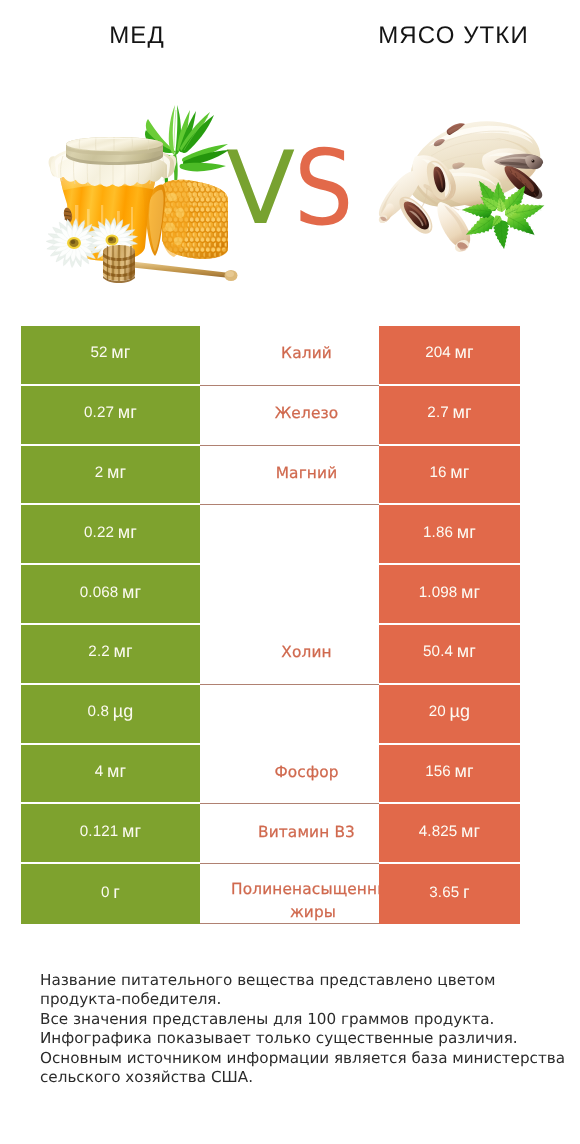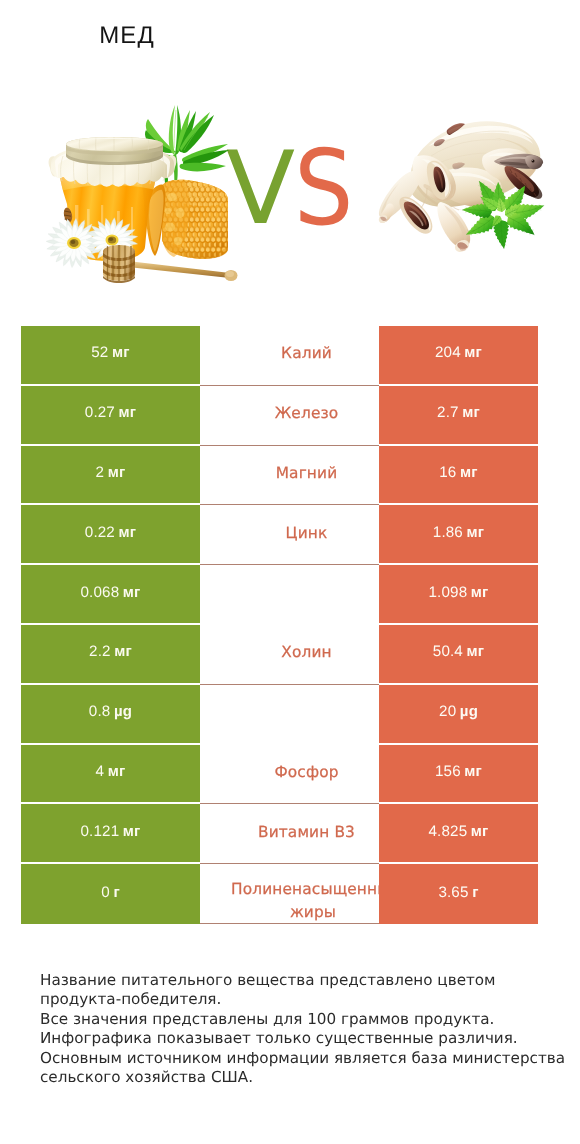--- a/index.html
+++ b/index.html
@@ -2,53 +2,54 @@
 <html><head>
 <meta charset="utf-8">
 <style>
   html,body{margin:0;padding:0;background:#fff;}
   *{-webkit-font-smoothing:antialiased;text-rendering:geometricPrecision;}
   body{width:580px;height:1144px;font-family:"Liberation Sans",sans-serif;overflow:hidden;}
   .page{position:relative;width:580px;height:1144px;background:#fff;}
 
   .title{position:absolute;top:24px;font-size:24px;font-weight:400;color:#141414;text-align:center;letter-spacing:0.35px;line-height:24px;
          font-family:"Liberation Sans",sans-serif;}
-  #t-left{left:0;width:253px;letter-spacing:1.2px;text-indent:1.2px;}
+  #t-left{left:0;width:253px;letter-spacing:1.2px;text-indent:1.2px;padding-left:10px;}
   #t-right{left:325px;width:256px;letter-spacing:1.1px;text-indent:1.1px;}
 
   .hero-left{position:absolute;left:44px;top:100px;width:200px;height:217px;filter:blur(0.35px) saturate(1.04);}
   .hero-right{position:absolute;left:375px;top:118px;width:175px;height:145px;filter:blur(0.35px) saturate(1.02);}
   .vs{position:absolute;left:0;width:580px;top:138px;height:100px;
       font-family:"DejaVu Sans Condensed","DejaVu Sans",sans-serif;font-size:101px;font-weight:400;line-height:101px;}
   .vs span{position:absolute;top:0;}
   .vs .v{color:#78a230;left:226px;transform:scaleX(1.11);transform-origin:left top;}
   .vs .s{color:#e2694a;left:294px;font-size:104px;line-height:101px;}
 
   .tbl{position:absolute;left:21px;top:314px;width:537px;}
   .row{position:relative;height:59.8px;}
   .cell{position:absolute;top:0;height:100%;box-sizing:border-box;display:flex;align-items:center;justify-content:center;margin-top:12px;}
   .c-left{left:0;width:179px;background:#7ea22e;border-bottom:2px solid #fff;color:#fbfaf0;}
   .c-mid{left:179px;width:213px;background:#fff;border-bottom:1px solid #b08172;color:#d0694e;overflow:hidden;}
-  .c-right{left:358px;width:159px;background:#e1694a;border-bottom:2px solid #fff;color:#fdfbf4;}
+  .c-right{left:358px;width:141px;background:#e1694a;border-bottom:2px solid #fff;color:#fdfbf4;}
   .row:last-child .c-left,.row:last-child .c-right{border-bottom:none;}
   .num{font-size:15.2px;font-weight:400;letter-spacing:0.15px;position:relative;top:-2px;}
-  .unit{font-size:15px;font-weight:700;margin-left:3.6px;letter-spacing:0.15px;position:relative;top:-2px;}
+  .unit{font-size:18px;font-weight:400;margin-left:3.6px;letter-spacing:0.15px;position:relative;top:-2px;}
   .lbl{font-family:"DejaVu Sans",sans-serif;font-size:15.35px;font-weight:400;text-align:center;line-height:20px;letter-spacing:0.15px;white-space:nowrap;position:relative;top:-2px;-webkit-text-stroke:0.25px #d0694e;}
   .lbl.wrap{white-space:normal;width:164px;margin-left:13px;text-align:center;line-height:22.6px;top:7px;}
 
   .footer{position:absolute;left:0;top:971px;width:544px;text-align:left;
           font-family:"DejaVu Sans",sans-serif;font-size:15.2px;line-height:19.4px;color:#2b2b2b;letter-spacing:0px;padding-left:40px;}
   .footer div{white-space:nowrap;}
 </style>
 </head>
 <body>
 
 <div class="page">
 
   <div class="title" id="t-left">МЕД</div>
+  <div class="title" id="t-right">МЯСО УТКИ</div>
 
   <div class="vs">
       <span class="v">V</span>
       <span class="s">S</span>
     </div>
 
   <div class="hero-left"><svg viewBox="0 0 200 217" width="200" height="217" xmlns="http://www.w3.org/2000/svg">
  <defs>
   <linearGradient id="hny" x1="0" y1="0" x2="1" y2="0.1">
     <stop offset="0" stop-color="#f29205"></stop>
@@ -689,23 +690,20 @@
       <div class="cell c-right">
           <span class="num">16</span>
           <span class="unit">мг</span>
         </div>
     </div>
     <div class="row">
       <div class="cell c-left">
           <span class="num">0.22</span>
           <span class="unit">мг</span>
         </div>
-      <div class="cell c-mid">
-          <span class="lbl">Цинк</span>
-        </div>
       <div class="cell c-right">
           <span class="num">1.86</span>
           <span class="unit">мг</span>
         </div>
     </div>
     <div class="row">
       <div class="cell c-left">
           <span class="num">0.068</span>
           <span class="unit">мг</span>
         </div>

